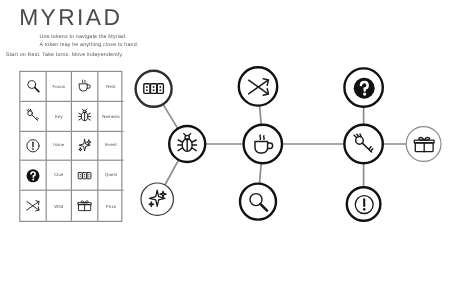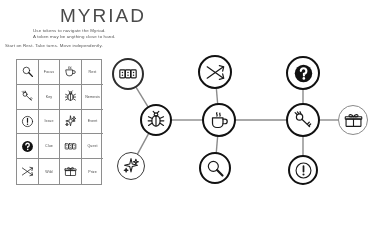--- a/index.html
+++ b/index.html
@@ -27,21 +27,20 @@
   #title {
     position: absolute;
     left: 16px;
     top: 6px;
     font-size: 19px;
     letter-spacing: 2.0px;
     font-weight: 400;
     color: #4a4a4a;
     line-height: 20px;
     white-space: nowrap;
-    margin-left: 44px;
   }
   .subline {
     position: absolute;
     font-size: 4.4px;
     color: #555555;
     letter-spacing: 0.15px;
     white-space: nowrap;
     line-height: 6px;
   }
   #sub1 { left: 33px; top: 28px; }

